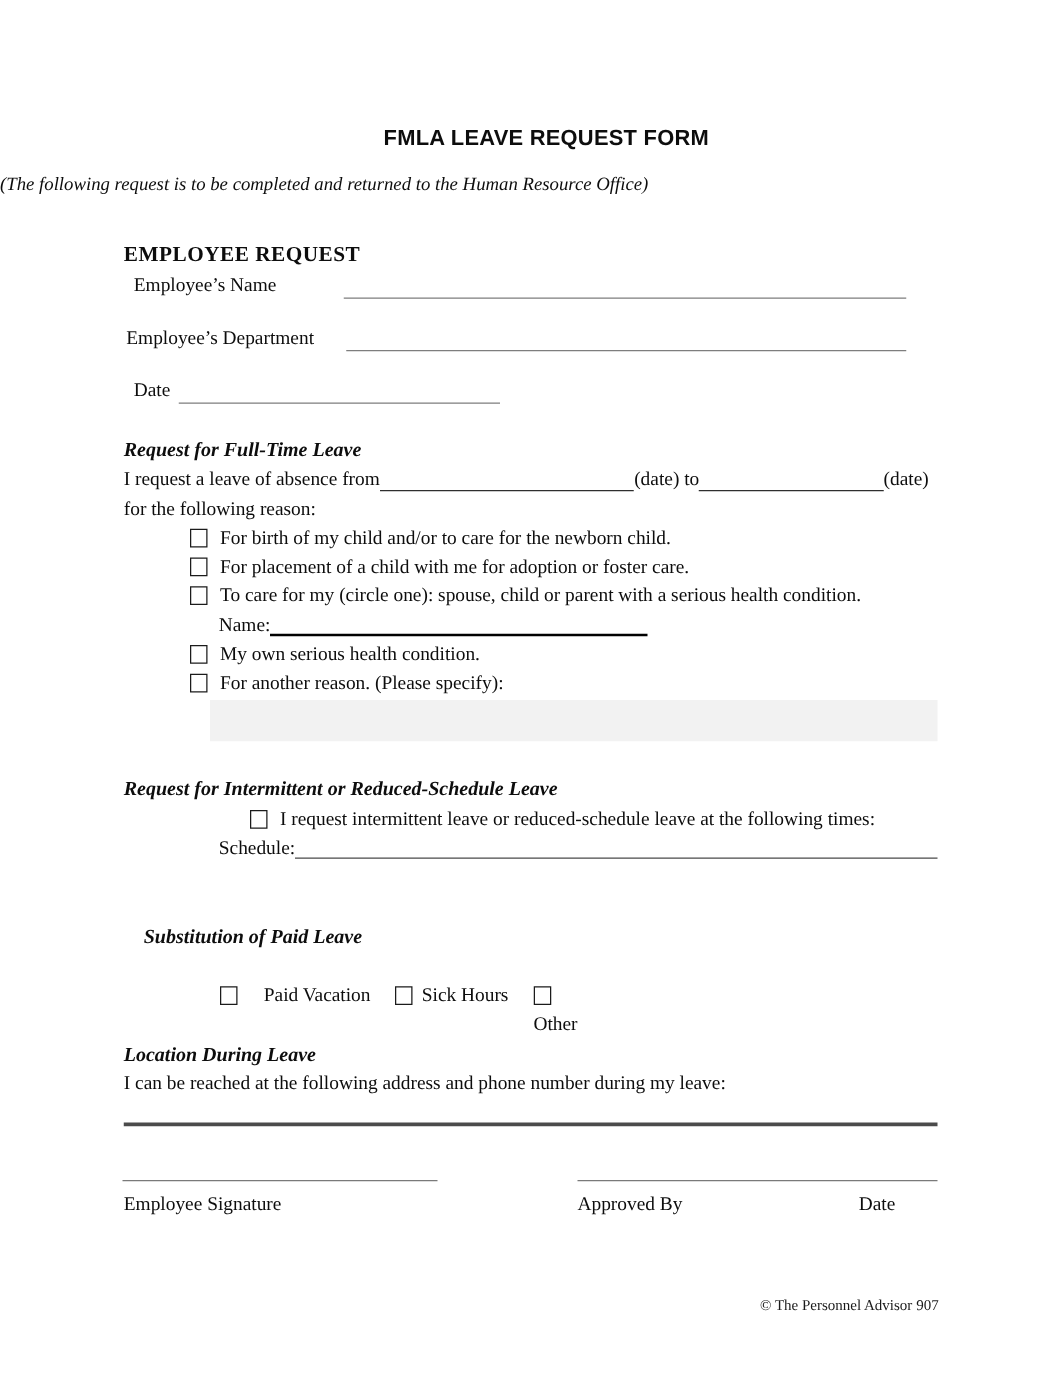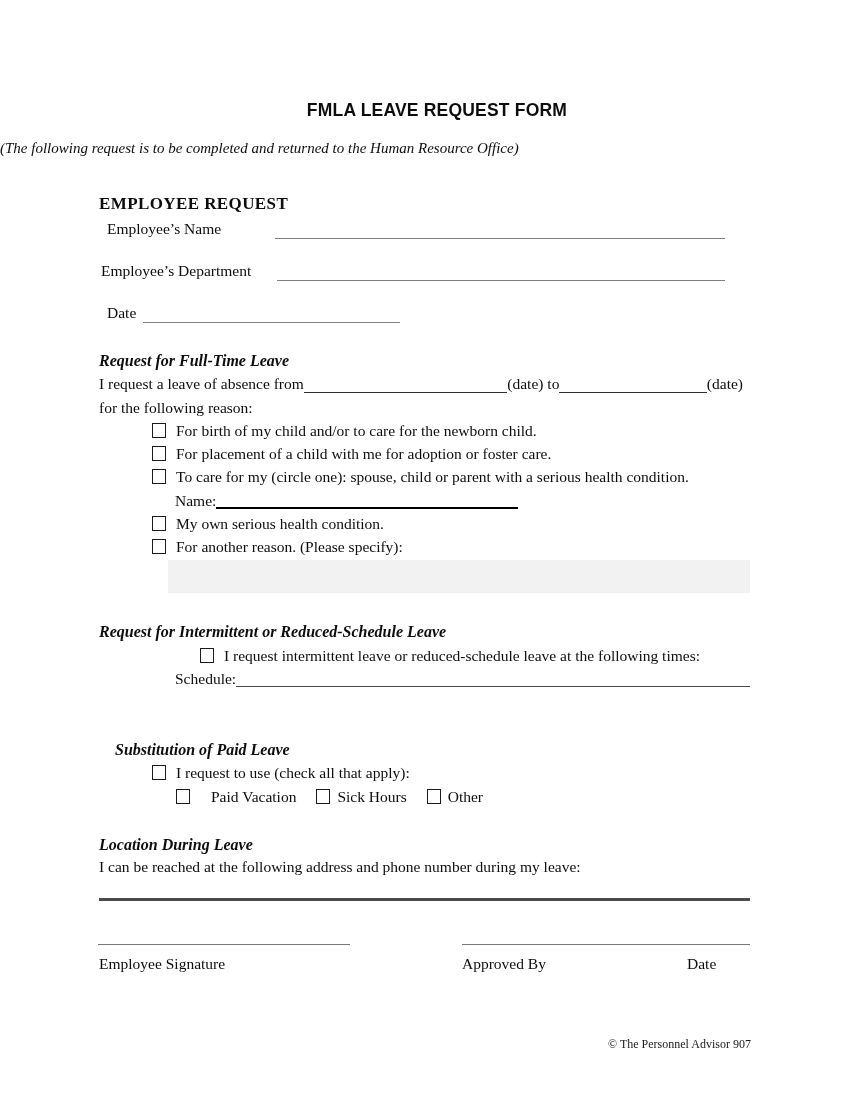--- a/index.html
+++ b/index.html
@@ -139,35 +139,31 @@
   </div>
 
   <div class="abs txt flexline" style="top:670px;left:175px;width:575px;">
     <span>Schedule:</span>
     <span class="grow-line"></span>
   </div>
 
 
   <div class="abs sec-head" style="top:741px;left:115px;">Substitution of Paid Leave</div>
 
-  <div class="abs cbrow" style="top:764px;left:152px;">
-    <span class="cb"></span>
-    <span class="txt">I request to use (check all that apply):</span>
-  </div>
 
   <div class="abs" style="top:788px;left:176px;display:flex;gap:20px;">
     <span class="cbrow" style="gap:21px;">
       <span class="cb"></span>
       <span class="txt">Paid Vacation</span>
     </span>
     <span class="cbrow" style="gap:7px;">
       <span class="cb"></span>
       <span class="txt">Sick Hours</span>
     </span>
-    <span class="cbrow" style="gap:7px;">
+    <span class="cbrow" style="gap:7px;flex-direction:column;">
       <span class="cb"></span>
       <span class="txt">Other</span>
     </span>
   </div>
 
   <div class="abs sec-head" style="top:836px;left:99px;">Location During Leave</div>
   <div class="abs txt" style="top:858px;left:99px;">I can be reached at the following address and phone number during my leave:</div>
   <div class="abs thick-line" style="top:898px;left:99px;width:651px;"></div>
 
   <div class="abs sig-line" style="top:944px;left:98px;width:252px;"></div>

